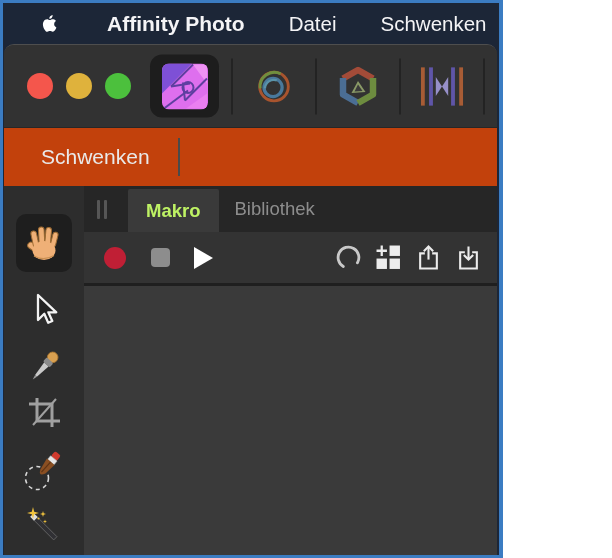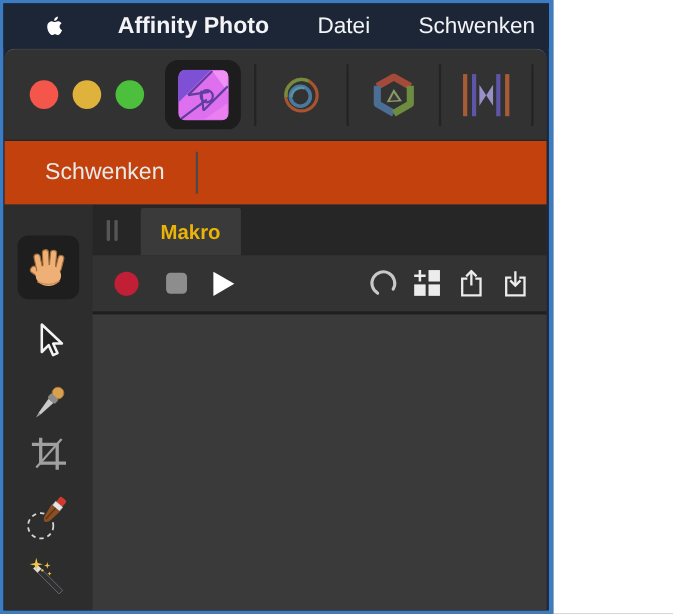--- a/index.html
+++ b/index.html
@@ -51,21 +51,21 @@
           display:flex; align-items:center; justify-content:center; }
   .tool-selected-bg { position:absolute; left:12px; top:28px; width:56px; height:58px;
                       background:#1e1e1e; border-radius:10px; }
 
   .panel { flex:1; display:flex; flex-direction:column; min-width:0; }
 
   .tabstrip { height:46px; flex:0 0 46px; background:#262626; display:flex; align-items:stretch; position:relative; }
   .grip { align-self:center; display:flex; gap:4px; margin-left:13px; }
   .grip span { width:3px; height:19px; background:#565656; border-radius:1px; }
   .tab { display:flex; align-items:center; padding:0 18px; font-size:18.5px; }
-  .tab.active { background:#3a3a3a; color:#eab308; margin-left:21px; margin-top:3px;
+  .tab.active { background:#3a3a3a; color:#bef264; margin-left:21px; margin-top:3px;
                 border-radius:2px 2px 0 0; font-weight:600; }
   .tab.inactive { color:#8d8d8d; padding:0 16px; }
 
   .macrobar { height:54px; flex:0 0 54px; background:#333333; border-bottom:3px solid #1f1f1f;
               display:flex; align-items:center; padding:0 15px 0 13px; }
   .rec-btn { width:22px; height:22px; border-radius:50%; background:#c01f35; margin-left:7px; }
   .stop-btn { width:19px; height:19px; border-radius:4px; background:#8d8d8d; margin-left:25px; }
   .play-btn { margin-left:22px; display:flex; align-items:center; }
   .m-spacer { flex:1; }
   .m-act { width:27px; height:27px; display:flex; align-items:center; justify-content:center; margin-left:13px; }
@@ -255,20 +255,21 @@
       </div>
 
       <div class="panel">
 
         <div class="tabstrip">
           <div class="grip">
               <span></span>
               <span></span>
             </div>
           <div class="tab active">Makro</div>
+          <div class="tab inactive">Bibliothek</div>
         </div>
 
         <div class="macrobar">
           <div class="rec-btn"></div>
           <div class="stop-btn"></div>
           <div class="play-btn">
             <svg width="22" height="24" viewBox="0 0 22 24">
               <polygon points="2,1 21,12 2,23" fill="#ffffff"></polygon>
             </svg>
           </div>

